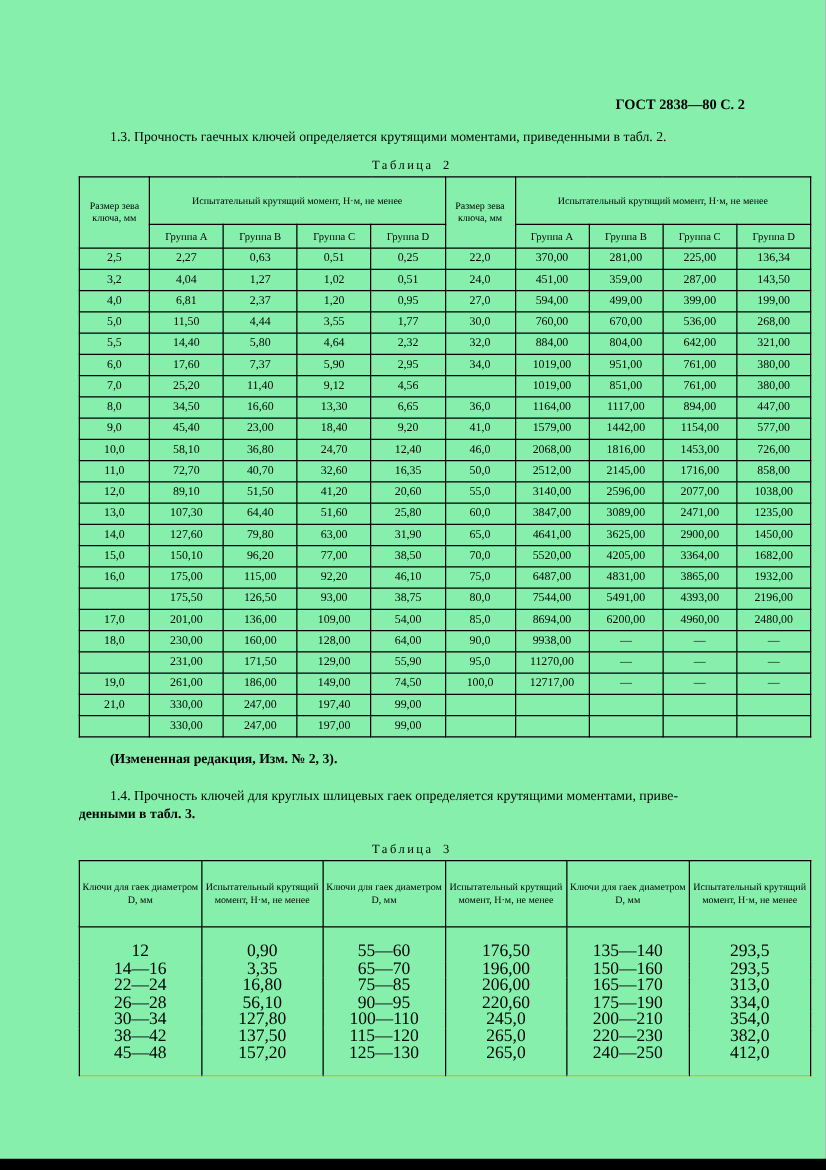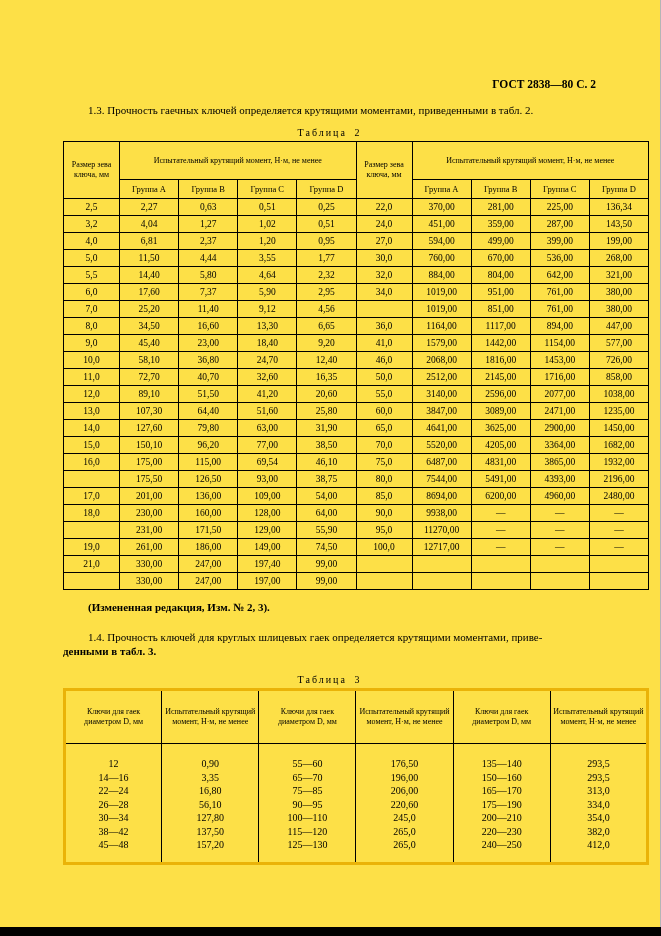--- a/index.html
+++ b/index.html
@@ -1,20 +1,20 @@
 <!DOCTYPE html>
 <html><head>
 <meta charset="utf-8">
 <style>
   html,body { margin:0; padding:0; }
   body { background:#ffffff; }
   .page {
     position: relative;
     width: 661px; height: 936px;
-    background: #fde047;
+    background: #86efac;
     font-family: "Liberation Serif", serif;
     color: #000;
     overflow: hidden;
     box-sizing: border-box;
     padding: 78px 63px 0 63px;
   }
   .doc-header {
     text-align: right;
     font-weight: bold;
     font-size: 11.5px;
@@ -63,26 +63,26 @@
     white-space: nowrap;
   }
   #table2 col.c-size { width: 56px; }
   .amendment {
     margin: 10px 0 0 0;
     font-size: 11px;
     line-height: 14px;
     text-indent: 25px;
     font-weight: bold;
   }
-  #table3 { border: 3px solid #eab308; }
+  #table3 { border: 1px solid #eab308; }
   #table3 th { height: 48px; font-size: 8px; line-height: 10.5px; }
   #table3 tbody td {
     border-top: none;
     border-bottom: none;
-    font-size: 10px;
+    font-size: 14px;
     line-height: 13.5px;
     white-space: nowrap;
   }
   #table3 tbody tr:first-child td { padding-top: 13px; }
   #table3 tbody tr:last-child td { padding-bottom: 10px; }
   .scan-bottom {
     position: absolute;
     left: 0; bottom: 0;
     width: 100%; height: 9px;
     background: #000;
@@ -314,21 +314,21 @@
           <td>70,0</td>
           <td>5520,00</td>
           <td>4205,00</td>
           <td>3364,00</td>
           <td>1682,00</td>
         </tr>
         <tr>
           <td>16,0</td>
           <td>175,00</td>
           <td>115,00</td>
-          <td>69,54</td>
+          <td>92,20</td>
           <td>46,10</td>
           <td>75,0</td>
           <td>6487,00</td>
           <td>4831,00</td>
           <td>3865,00</td>
           <td>1932,00</td>
         </tr>
         <tr>
           <td></td>
           <td>175,50</td>

